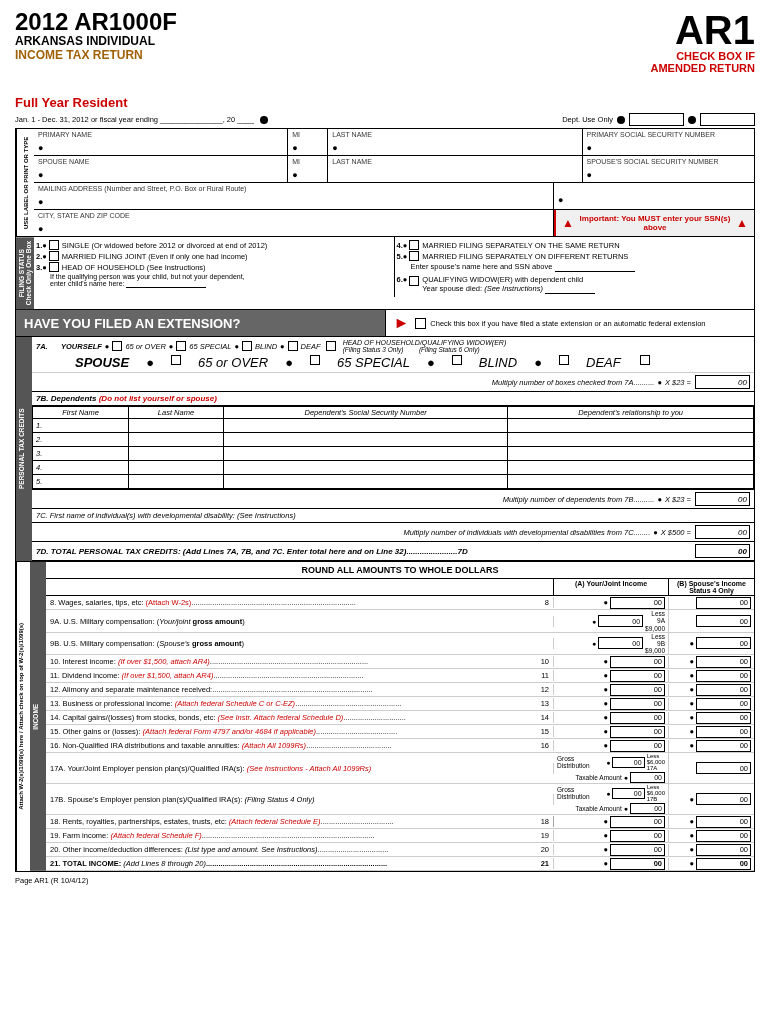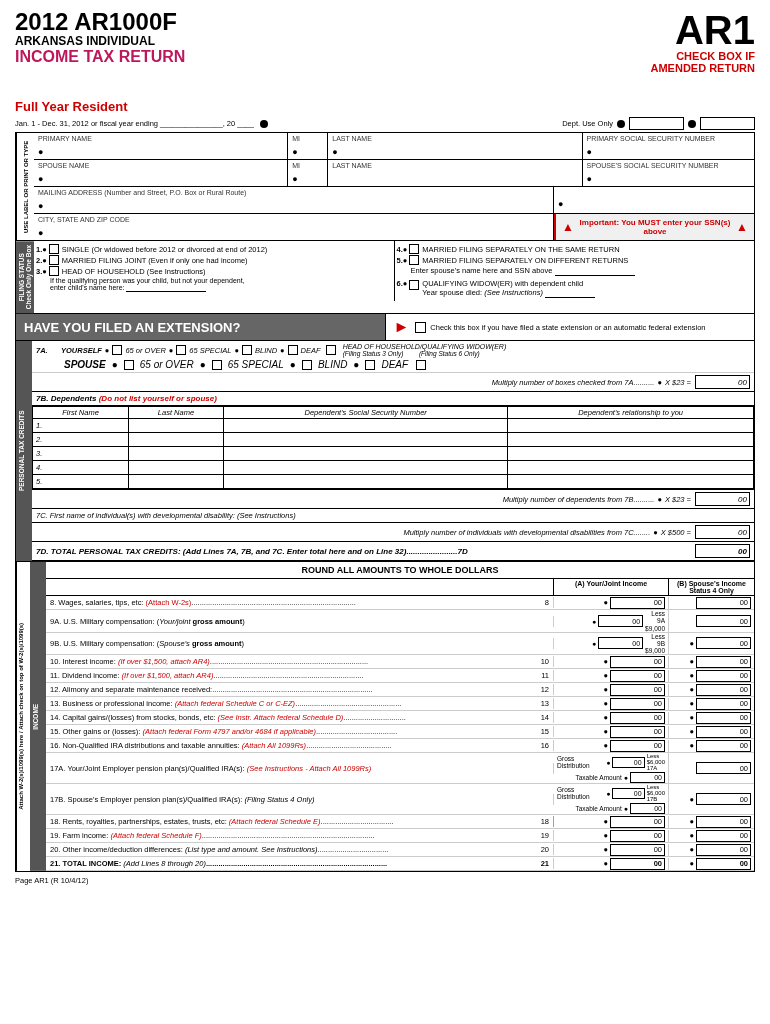--- a/index.html
+++ b/index.html
@@ -15,21 +15,21 @@
     .italic { font-style: italic; }
 
   </style>
 </head>
 <body>
 
 <div style="display:flex; justify-content:space-between; align-items:flex-start; margin-bottom:3px;">
   <div>
     <div style="font-size:24px; font-weight:bold; color:#000; line-height:1;">2012 AR1000F</div>
     <div style="font-size:12px; font-weight:bold; color:#000;">ARKANSAS INDIVIDUAL</div>
-    <div style="font-size:16px; font-weight:bold; color:#be185d;">INCOME TAX RETURN</div>
+    <div style="font-size:12px; font-weight:bold; color:#a16207;">INCOME TAX RETURN</div>
     <div style="font-size:13px; font-weight:bold; color:#cc0000;margin-top:33px;">Full Year Resident</div>
   </div>
   <div style="text-align:right;">
     <div style="font-size:40px; font-weight:bold; color:#000; line-height:1;">AR1</div>
     <div style="font-size:11px; font-weight:bold; color:#cc0000;">CHECK BOX IF</div>
     <div style="font-size:11px; font-weight:bold; color:#cc0000;">AMENDED RETURN</div>
   </div>
 </div>
 
 <div style="display:flex; justify-content:space-between; align-items:center; font-size:7.5px; margin-bottom:2px;">
@@ -204,21 +204,21 @@
           <span>●</span>
           <span style="display:inline-block;width:10px;height:10px;border:1px solid #000;"></span>
           <span>DEAF</span>
           <span style="display:inline-block;width:10px;height:10px;border:1px solid #000;margin-left:2px;"></span>
           <span style="margin-left:4px;font-size:7px;">
             HEAD OF HOUSEHOLD/QUALIFYING WIDOW(ER)<br>
             <span style="font-size:6.5px;">(Filing Status 3 Only)</span>&nbsp;&nbsp;&nbsp;&nbsp;&nbsp;&nbsp;&nbsp;&nbsp;<span style="font-size:6.5px;">(Filing Status 6 Only)</span>
           </span>
         </div>
 
-        <div style="display:flex;align-items:center;font-size:10px;gap:6px;flex-wrap:wrap;">
+        <div style="display:flex;font-size:13px;gap:17px;flex-wrap:wrap;">
           <span style="min-width:22px;"></span>
           <span style="font-weight:bold;">SPOUSE</span>
           <span>●</span>
           <span style="display:inline-block;width:10px;height:10px;border:1px solid #000;"></span>
           <span>65 or OVER</span>
           <span>●</span>
           <span style="display:inline-block;width:10px;height:10px;border:1px solid #000;"></span>
           <span>65 SPECIAL</span>
           <span>●</span>
           <span style="display:inline-block;width:10px;height:10px;border:1px solid #000;"></span>

